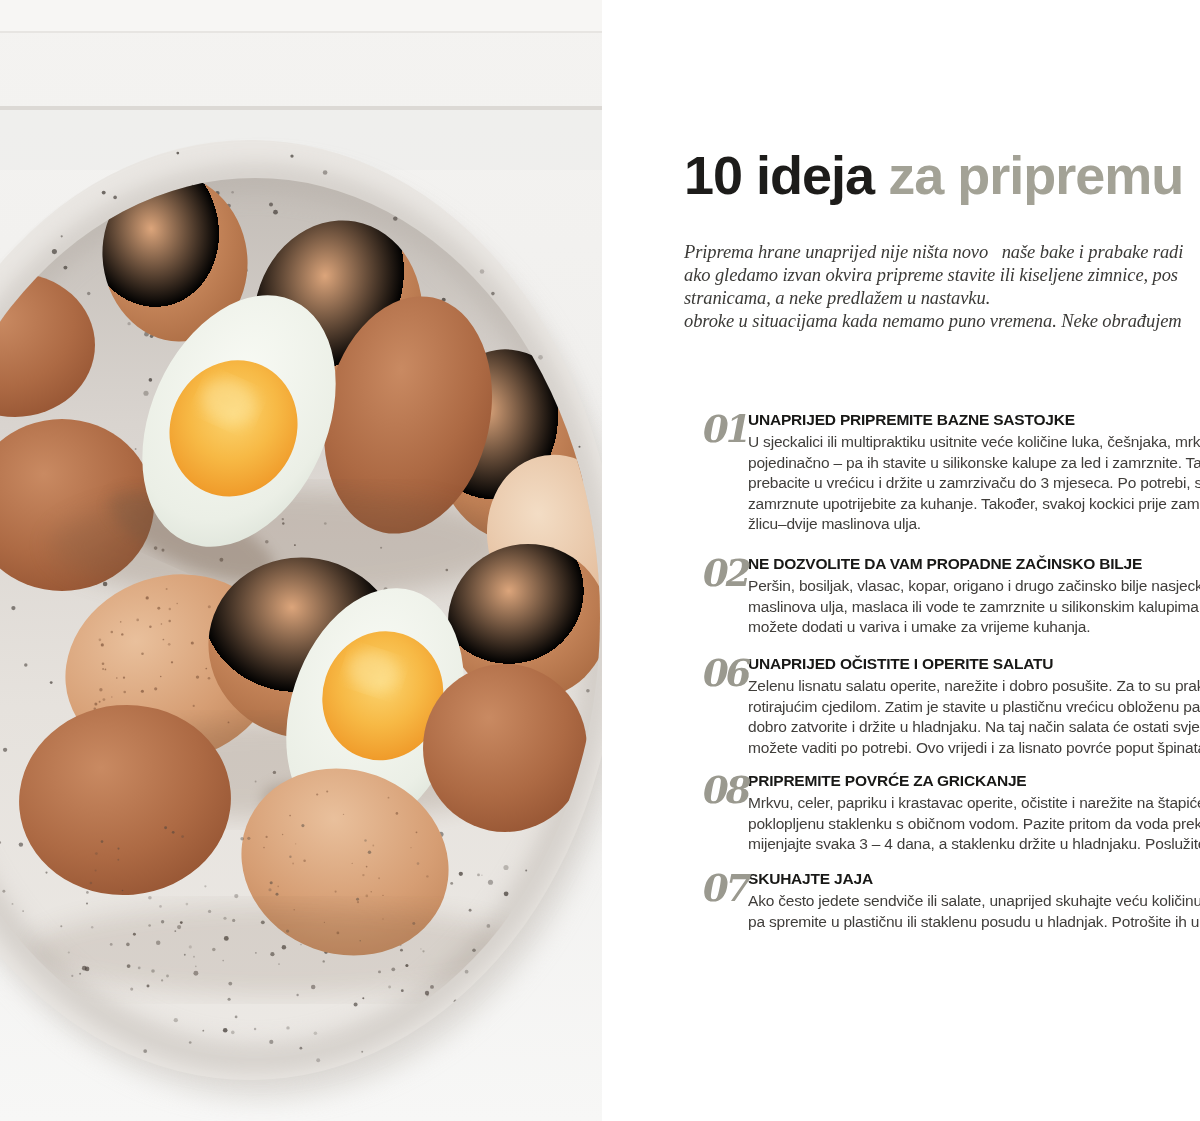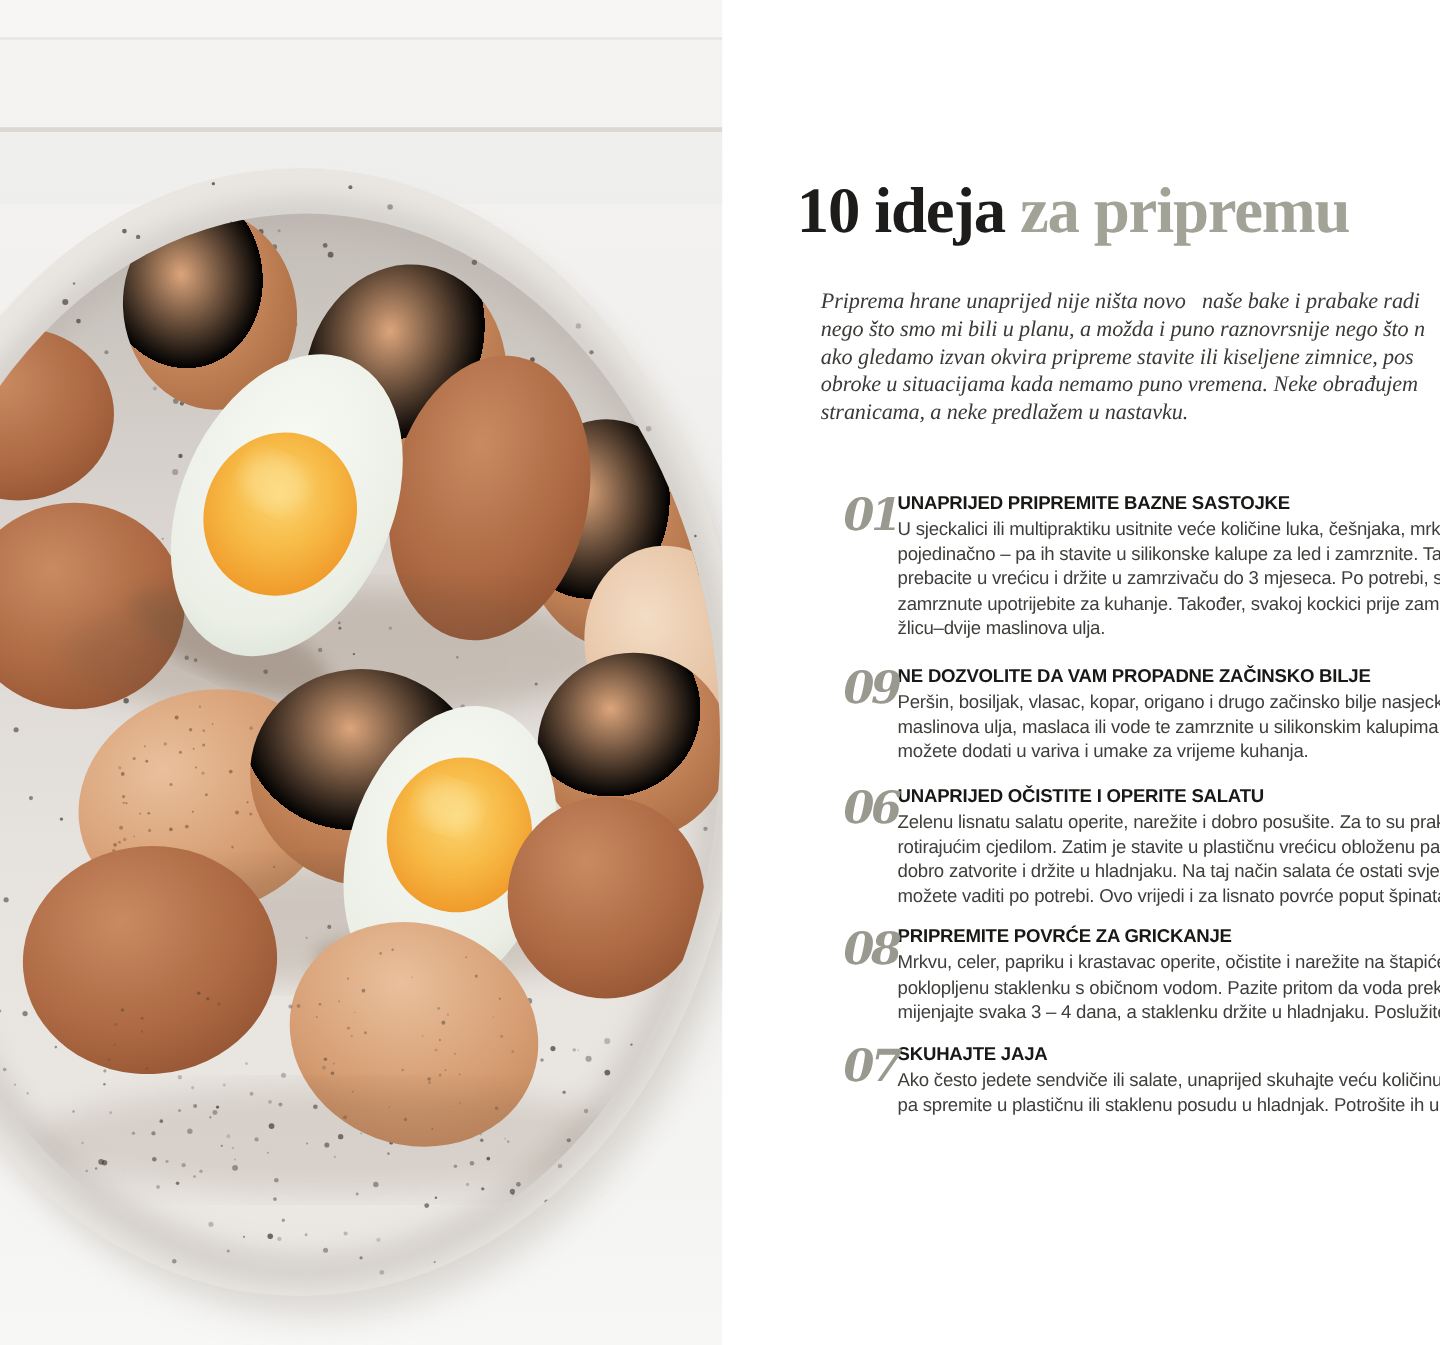--- a/index.html
+++ b/index.html
@@ -2,22 +2,22 @@
 <html><head>
 <meta charset="utf-8">
 <style>
   html,body{margin:0;padding:0;background:#ffffff;}
   .page{position:relative;width:1200px;height:1121px;overflow:hidden;background:#ffffff;
         font-family:"Liberation Sans",sans-serif;}
   
   .photo{position:absolute;left:0;top:0;width:602px;height:1121px;overflow:hidden;}
   .photo svg{display:block;}
   
-  .title{position:absolute;left:664px;top:110px;
-         font-family:Liberation Serif, serif;font-weight:700;
+  .title{position:absolute;left:684px;top:110px;
+         font-family:Liberation Sans, sans-serif;font-weight:700;
          font-size:54px;line-height:58px;letter-spacing:-1px;white-space:pre;}
   .title .t-black{color:#1d1c1a;}
   .title .t-gray{color:#a3a296;}
   .intro{position:absolute;left:684px;top:241px;
          font-family:"Liberation Serif",serif;font-style:italic;
          font-size:18.5px;line-height:23px;color:#3b3a37;letter-spacing:-0.1px;}
   .intro .line{white-space:pre;}
   .step{position:absolute;left:703px;width:600px;}
   .step .num{position:absolute;left:0;top:-3px;
         font-family:"DejaVu Serif",serif;font-style:italic;font-weight:700;
@@ -627,40 +627,39 @@
           <circle cx="393.3" cy="969.3" r="1.88" fill="#4a433d" opacity="0.48"></circle>
           <circle cx="481.9" cy="875.2" r="0.74" fill="#4a433d" opacity="0.21"></circle>
         </g>
     </svg>
   </div>
 
   <h1 class="title"><span class="t-black">10 ideja</span><span class="t-gray"> za pripremu</span><br></h1>
 
   <div class="intro">
     <div class="line">Priprema hrane unaprijed nije ništa novo   naše bake i prabake radi</div>
-    <div class="line">nego što smo mi bili u planu, a možda i puno raznovrsnije nego što n</div>
     <div class="line">ako gledamo izvan okvira pripreme stavite ili kiseljene zimnice, pos</div>
+    <div class="line">stranicama, a neke predlažem u nastavku.</div>
     <div class="line">obroke u situacijama kada nemamo puno vremena. Neke obrađujem</div>
-    <div class="line">stranicama, a neke predlažem u nastavku.</div>
   </div>
 
   <div class="step s1">
     <div class="num">01</div>
     <div class="content">
       <h3>UNAPRIJED PRIPREMITE BAZNE SASTOJKE</h3>
       <div class="bline">U sjeckalici ili multipraktiku usitnite veće količine luka, češnjaka, mrkve i</div>
       <div class="bline">pojedinačno – pa ih stavite u silikonske kalupe za led i zamrznite. Tako z</div>
       <div class="bline">prebacite u vrećicu i držite u zamrzivaču do 3 mjeseca. Po potrebi, samo</div>
       <div class="bline">zamrznute upotrijebite za kuhanje. Također, svakoj kockici prije zamrza</div>
       <div class="bline">žlicu–dvije maslinova ulja.</div>
     </div>
   </div>
 
   <div class="step s2">
-    <div class="num">09</div>
+    <div class="num">02</div>
     <div class="content">
       <h3>NE DOZVOLITE DA VAM PROPADNE ZAČINSKO BILJE</h3>
       <div class="bline">Peršin, bosiljak, vlasac, kopar, origano i drugo začinsko bilje nasjeckajte</div>
       <div class="bline">maslinova ulja, maslaca ili vode te zamrznite u silikonskim kalupima za le</div>
       <div class="bline">možete dodati u variva i umake za vrijeme kuhanja.</div>
     </div>
   </div>
 
   <div class="step s3">
     <div class="num">06</div>

